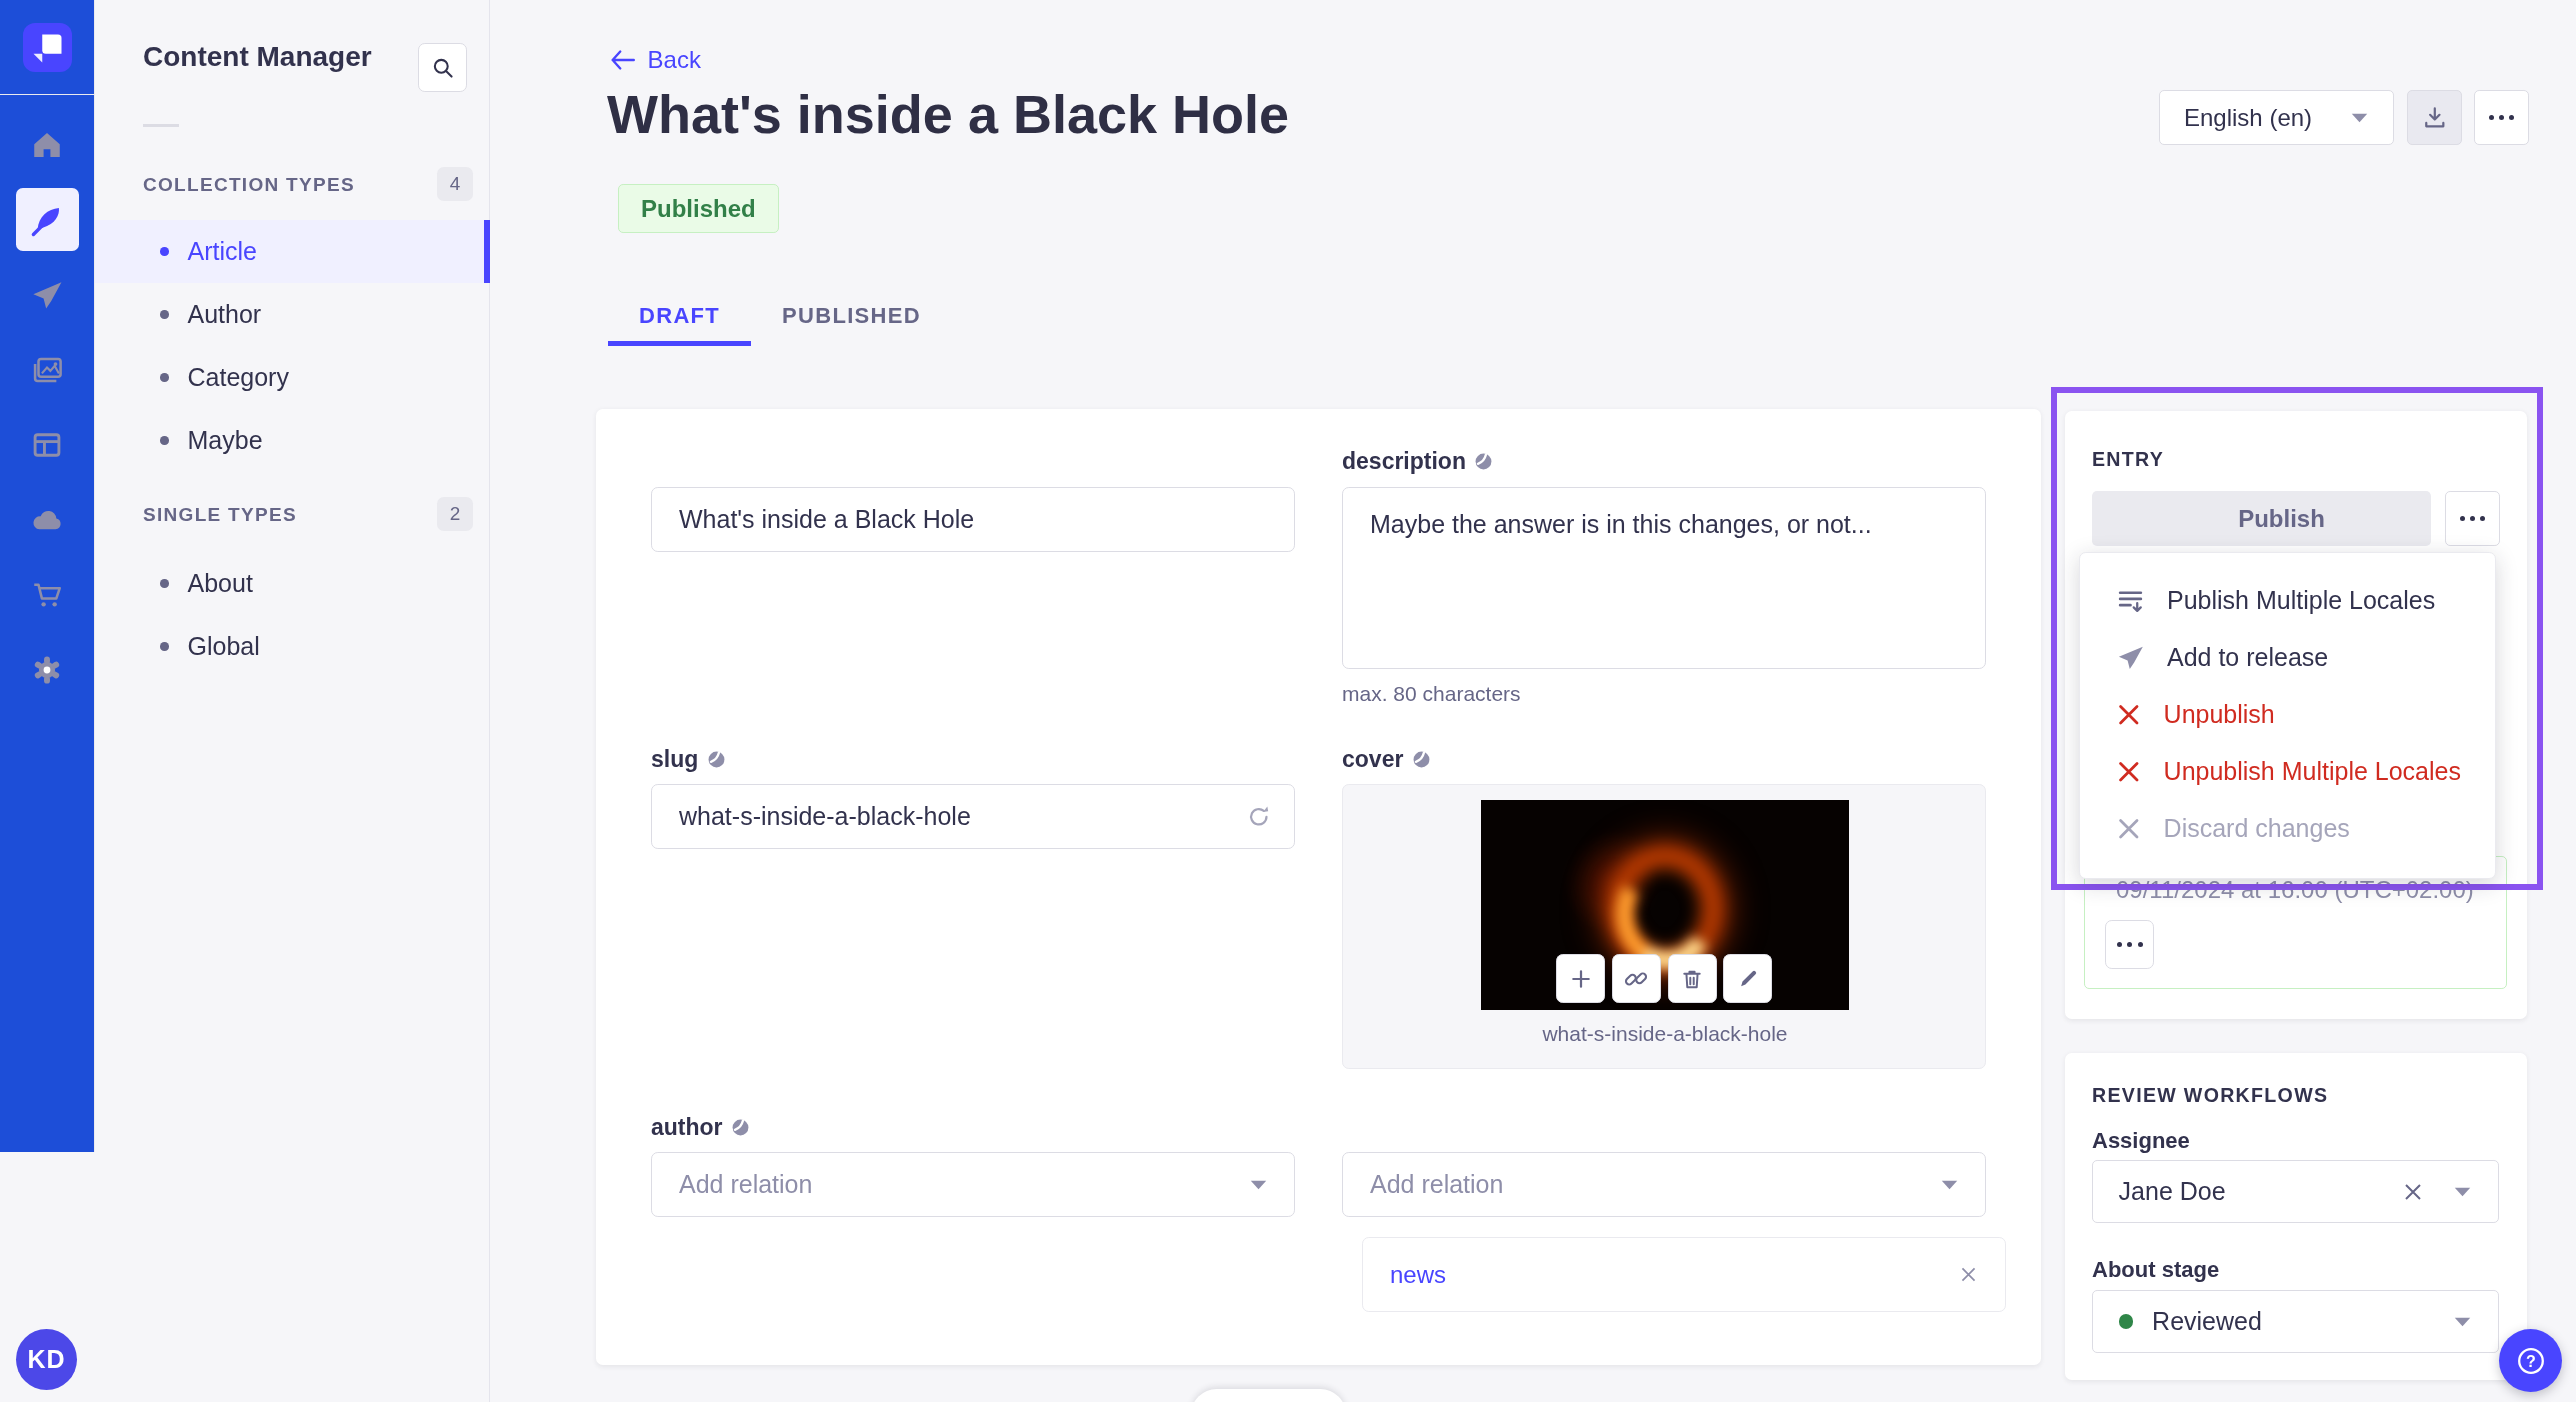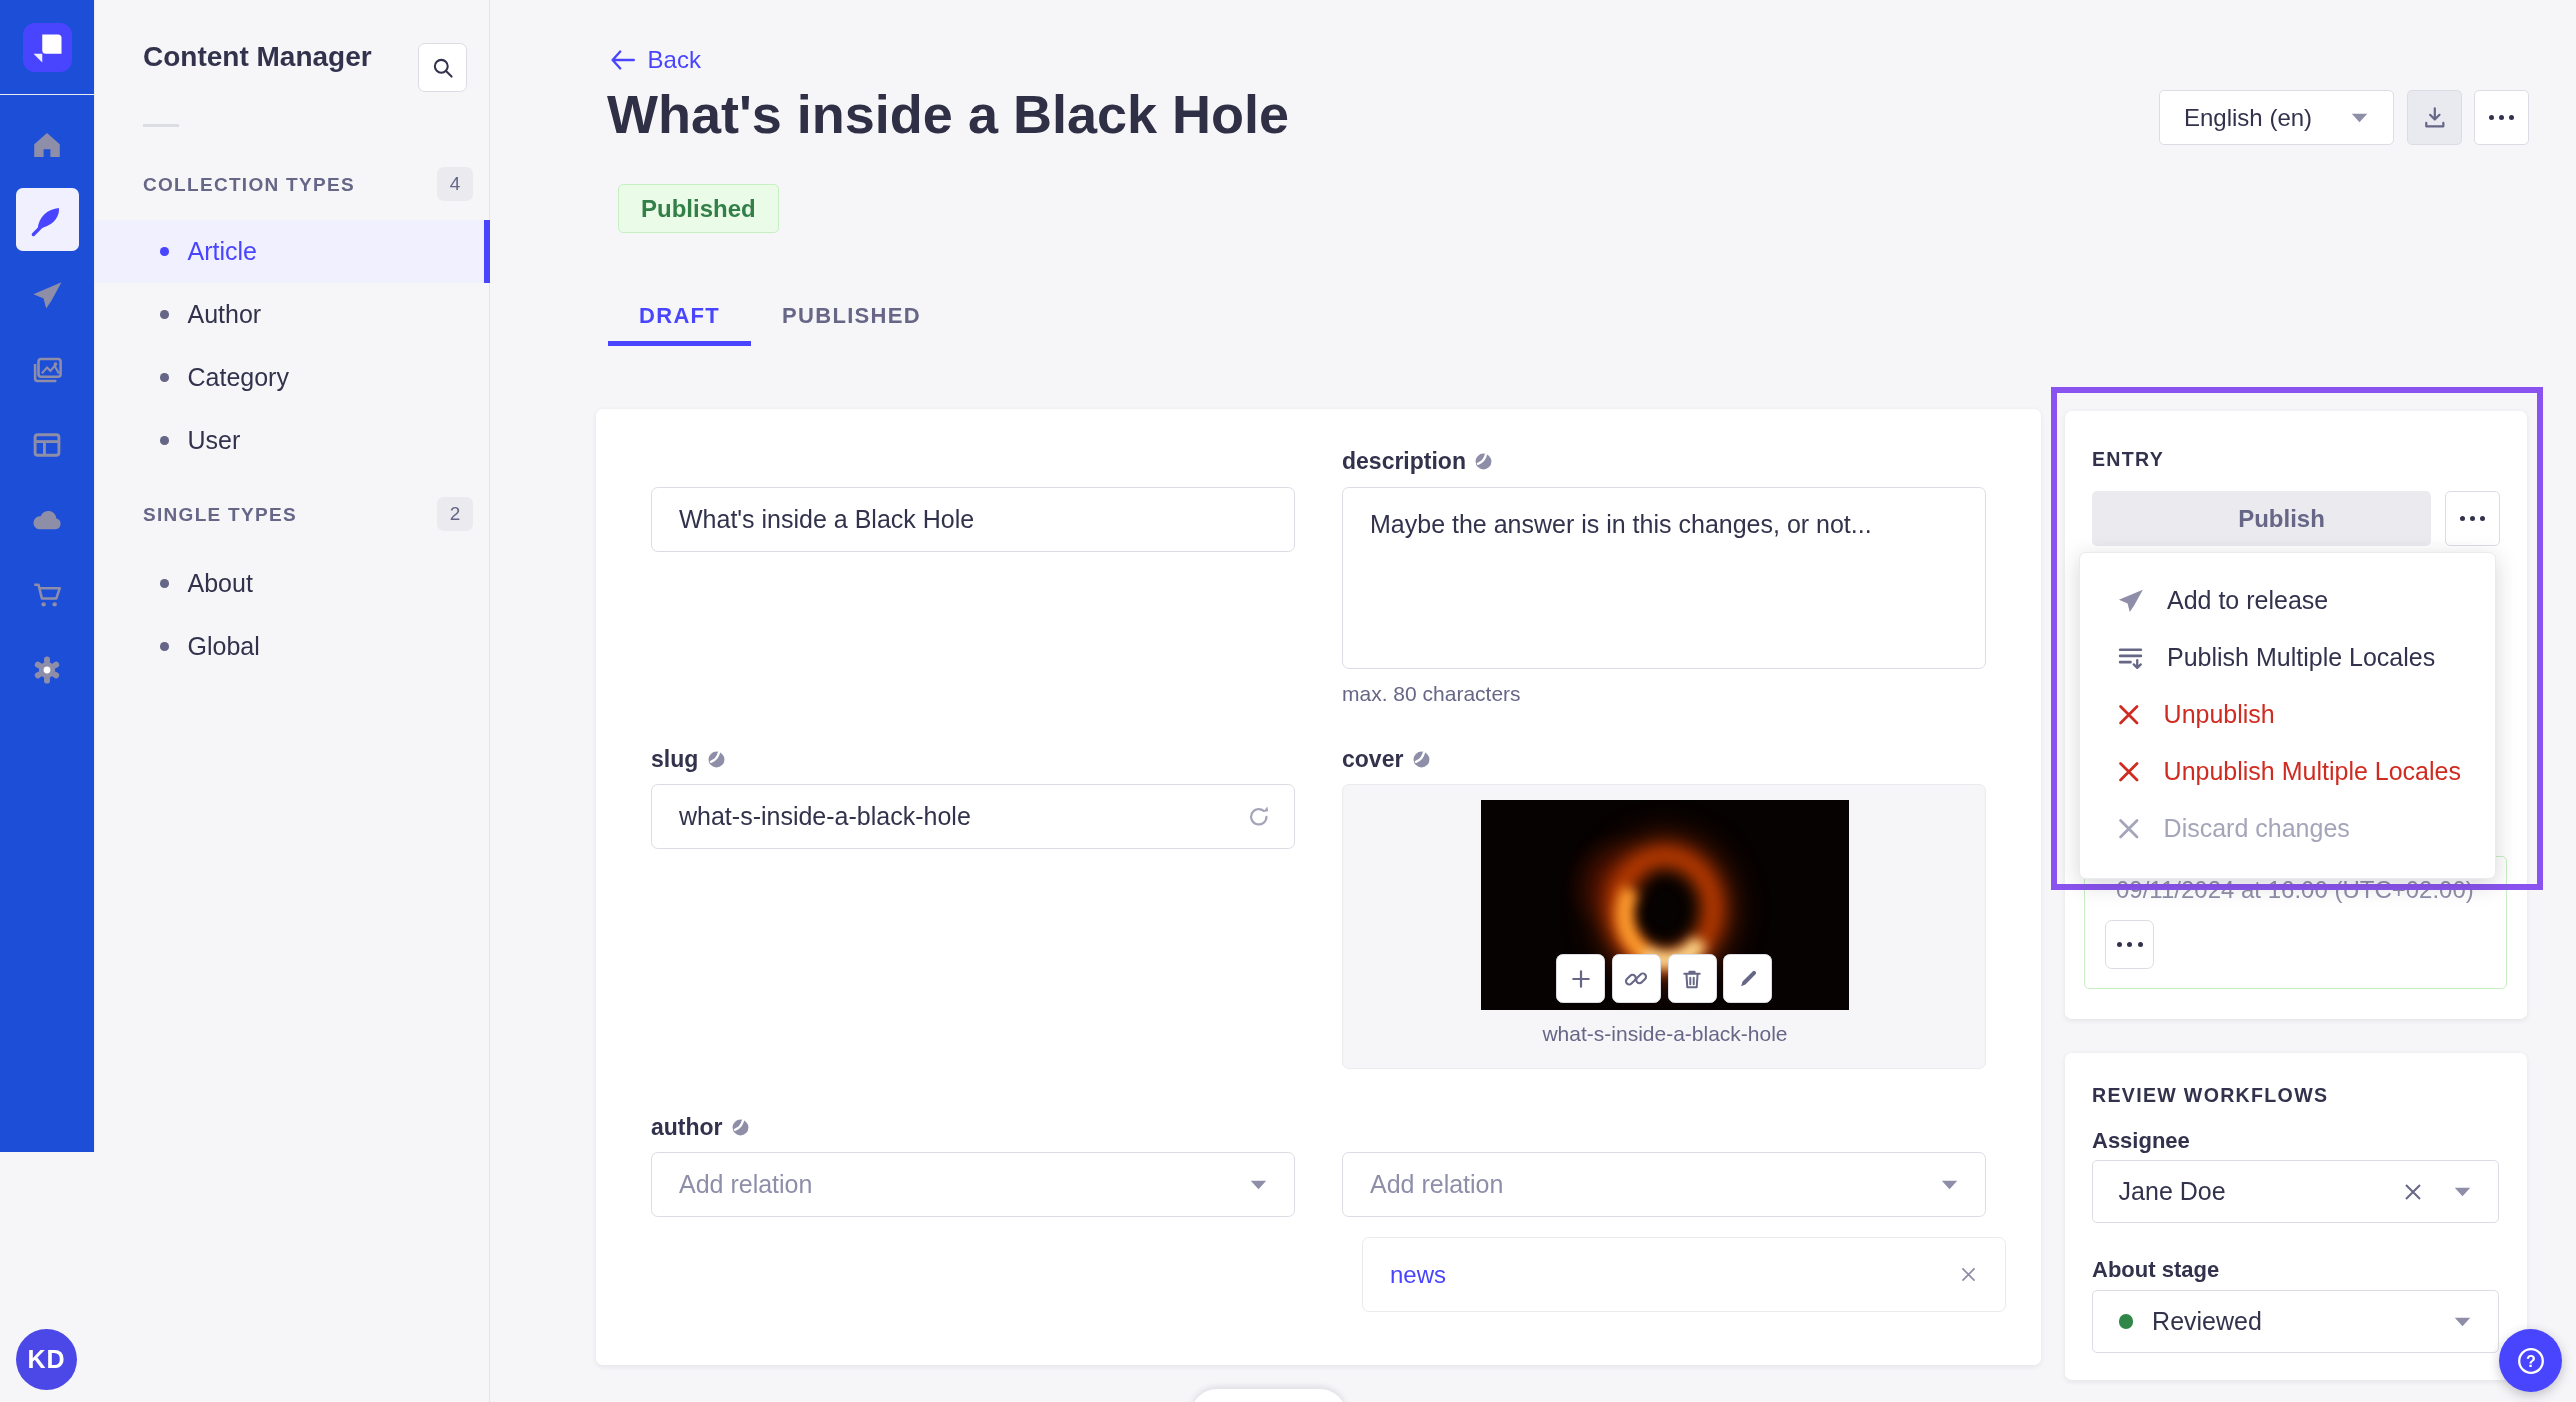--- a/index.html
+++ b/index.html
@@ -230,21 +230,21 @@
     <div class="nav-row" id="row-author">
       <span class="bullet"></span>
       <span class="row-label">Author</span>
     </div>
     <div class="nav-row" id="row-category">
       <span class="bullet"></span>
       <span class="row-label">Category</span>
     </div>
     <div class="nav-row" id="row-user">
       <span class="bullet"></span>
-      <span class="row-label">User</span>
+      <span class="row-label">Maybe</span>
     </div>
 
     <div class="section-head" id="sec-single">
       <span class="slabel">SINGLE TYPES</span>
       <span class="count-badge">2</span>
     </div>
     <div class="nav-row" id="row-about">
       <span class="bullet"></span>
       <span class="row-label">About</span>
     </div>
@@ -409,31 +409,31 @@
             <i></i>
             <i></i>
             <i></i>
           </span>
       </button>
     </div>
   </section>
 
   <div id="entry-menu">
     <div class="menu-item">
-      <svg width="29" height="29" viewBox="0 0 40 40">
-          <path d="M37 5 L4 19 L16 24 L19 36 L25 27 L37 5 Z" fill="#8e8ea9"></path>
-        </svg>
-      <span>Add to release</span>
-    </div>
-    <div class="menu-item">
       <svg width="29" height="29" viewBox="0 0 28 28" fill="none" stroke="#666687" stroke-width="2.6" stroke-linecap="round">
           <path d="M4 6.5 h20 M4 12.5 h20 M4 18.5 h10"></path>
           <path d="M20.5 16.5 v7.5 M20.5 24 l-3.4-3.4 M20.5 24 l3.4-3.4" stroke-width="2.2"></path>
         </svg>
       <span>Publish Multiple Locales</span>
+    </div>
+    <div class="menu-item">
+      <svg width="29" height="29" viewBox="0 0 40 40">
+          <path d="M37 5 L4 19 L16 24 L19 36 L25 27 L37 5 Z" fill="#8e8ea9"></path>
+        </svg>
+      <span>Add to release</span>
     </div>
     <div class="menu-item danger">
       <svg width="25.6" height="25.6" viewBox="0 0 28 28">
           <path d="M5 5 L23 23 M23 5 L5 23" stroke="#d02b20" stroke-width="3" stroke-linecap="round"></path>
         </svg>
       <span>Unpublish</span>
     </div>
     <div class="menu-item danger">
       <svg width="25.6" height="25.6" viewBox="0 0 28 28">
           <path d="M5 5 L23 23 M23 5 L5 23" stroke="#d02b20" stroke-width="3" stroke-linecap="round"></path>

